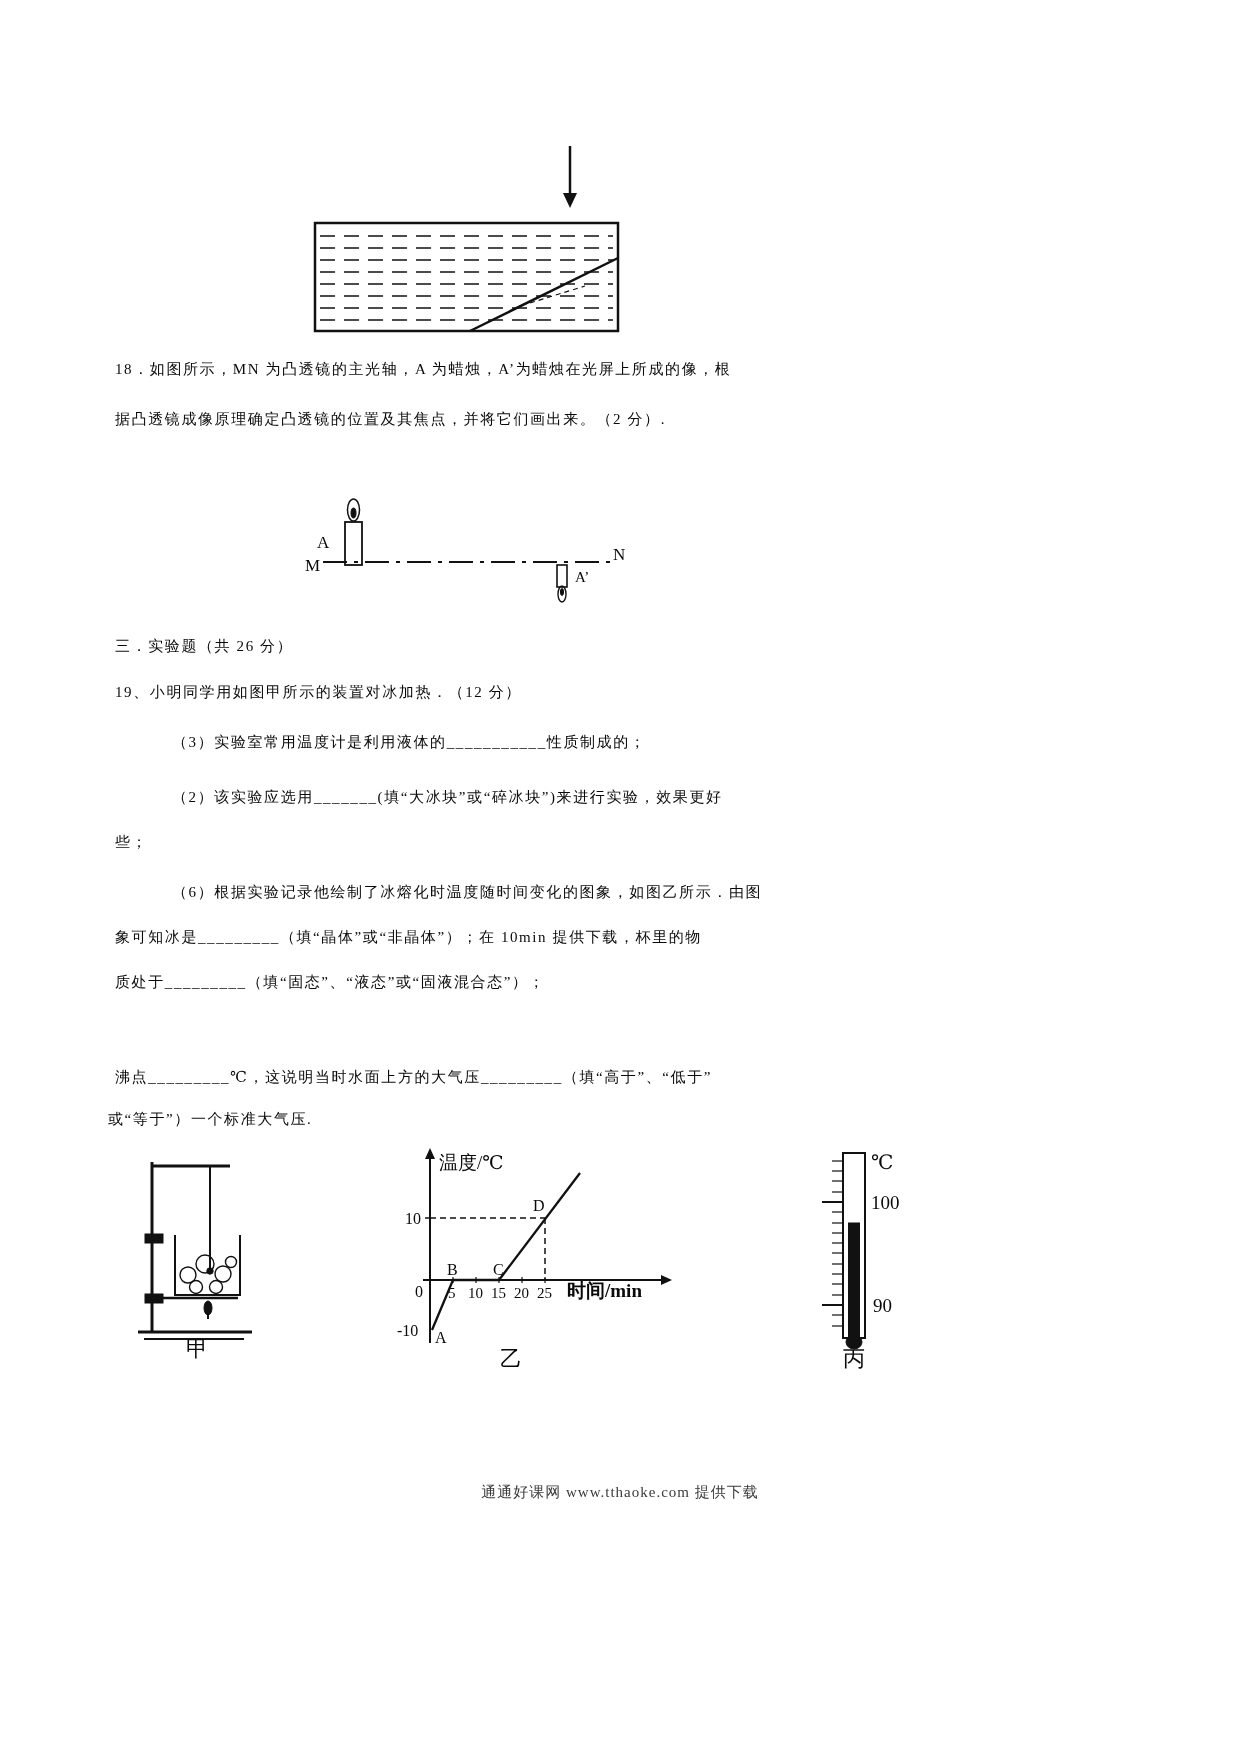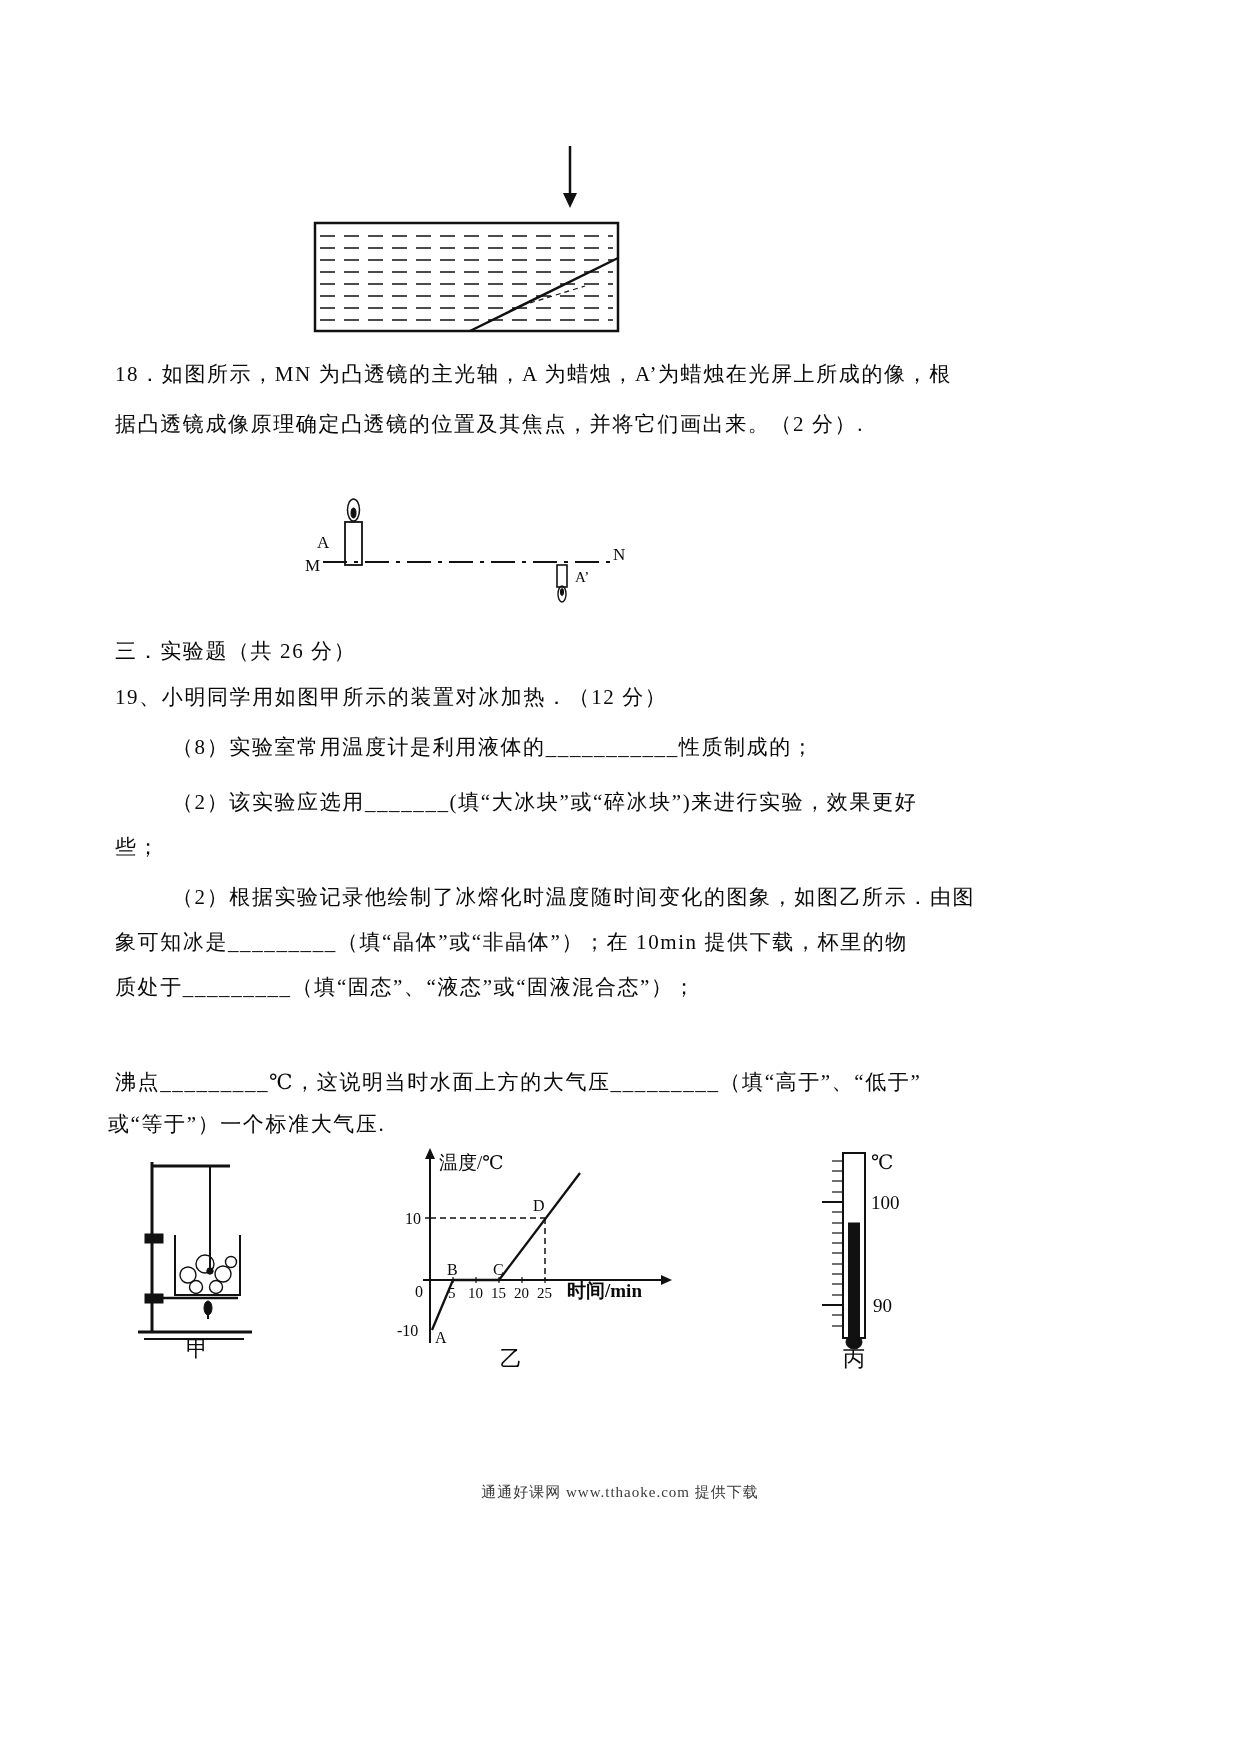--- a/index.html
+++ b/index.html
@@ -1,21 +1,21 @@
 <!DOCTYPE html>
 <html><head>
 <meta charset="utf-8">
 <style>
   * { margin:0; padding:0; box-sizing:border-box; }
   html,body { background:#ffffff; }
   .page {
     position:relative; width:1240px; height:1754px; background:#ffffff;
     font-family:"Liberation Serif","DejaVu Serif",serif; color:#0a0a0a; overflow:hidden;
   }
-  .tline { position:absolute; font-size:21px; letter-spacing:1.6px; white-space:nowrap; }
+  .tline { position:absolute; font-size:15px; letter-spacing:1.6px; white-space:nowrap; }
   .fig { position:absolute; }
   .caption { position:absolute; font-size:22px; }
   .footer {
     position:absolute; left:0; width:100%; text-align:center;
     font-size:15px; color:#3a3a3a; letter-spacing:1px;
   }
   svg text { font-family:"Liberation Serif","DejaVu Serif",serif; fill:#0a0a0a; }
   svg line, svg rect, svg polyline, svg path, svg ellipse, svg circle { stroke:#111; }
 </style>
 </head>
@@ -61,24 +61,24 @@
     <g>
       <rect x="262" y="75" width="10" height="22" fill="none" stroke-width="1.6"></rect>
       <ellipse cx="267" cy="104" rx="4" ry="8" fill="none" stroke-width="1.4"></ellipse>
       <ellipse cx="267" cy="102" rx="1.6" ry="3.4" fill="#111" stroke="none"></ellipse>
     </g>
     <text x="280" y="92" font-size="15">A’</text>
   </svg>
 
   <div class="tline" style="left:115px; top:637px;">三．实验题（共 26 分）</div>
   <div class="tline" style="left:115px; top:683px;">19、小明同学用如图甲所示的装置对冰加热．（12 分）</div>
-  <div class="tline" style="left:172px; top:733px;">（8）实验室常用温度计是利用液体的___________性质制成的；</div>
+  <div class="tline" style="left:172px; top:733px;">（3）实验室常用温度计是利用液体的___________性质制成的；</div>
   <div class="tline" style="left:172px; top:788px;">（2）该实验应选用_______(填“大冰块”或“碎冰块”)来进行实验，效果更好</div>
   <div class="tline" style="left:115px; top:833px;">些；</div>
-  <div class="tline" style="left:172px; top:883px;">（2）根据实验记录他绘制了冰熔化时温度随时间变化的图象，如图乙所示．由图</div>
+  <div class="tline" style="left:172px; top:883px;">（6）根据实验记录他绘制了冰熔化时温度随时间变化的图象，如图乙所示．由图</div>
   <div class="tline" style="left:115px; top:928px;">象可知冰是_________（填“晶体”或“非晶体”）；在 10min 提供下载，杯里的物</div>
   <div class="tline" style="left:115px; top:973px;">质处于_________（填“固态”、“液态”或“固液混合态”）；</div>
   <div class="tline" style="left:115px; top:1068px;">沸点_________℃，这说明当时水面上方的大气压_________（填“高于”、“低于”</div>
   <div class="tline" style="left:108px; top:1110px;">或“等于”）一个标准大气压.</div>
 
   <svg class="fig" style="left:130px; top:1150px;" width="135" height="190">
     <g>
       <line x1="22" y1="12" x2="22" y2="182" stroke-width="3"></line>
       <line x1="22" y1="16" x2="100" y2="16" stroke-width="3"></line>
       <line x1="8" y1="182" x2="122" y2="182" stroke-width="3"></line>

